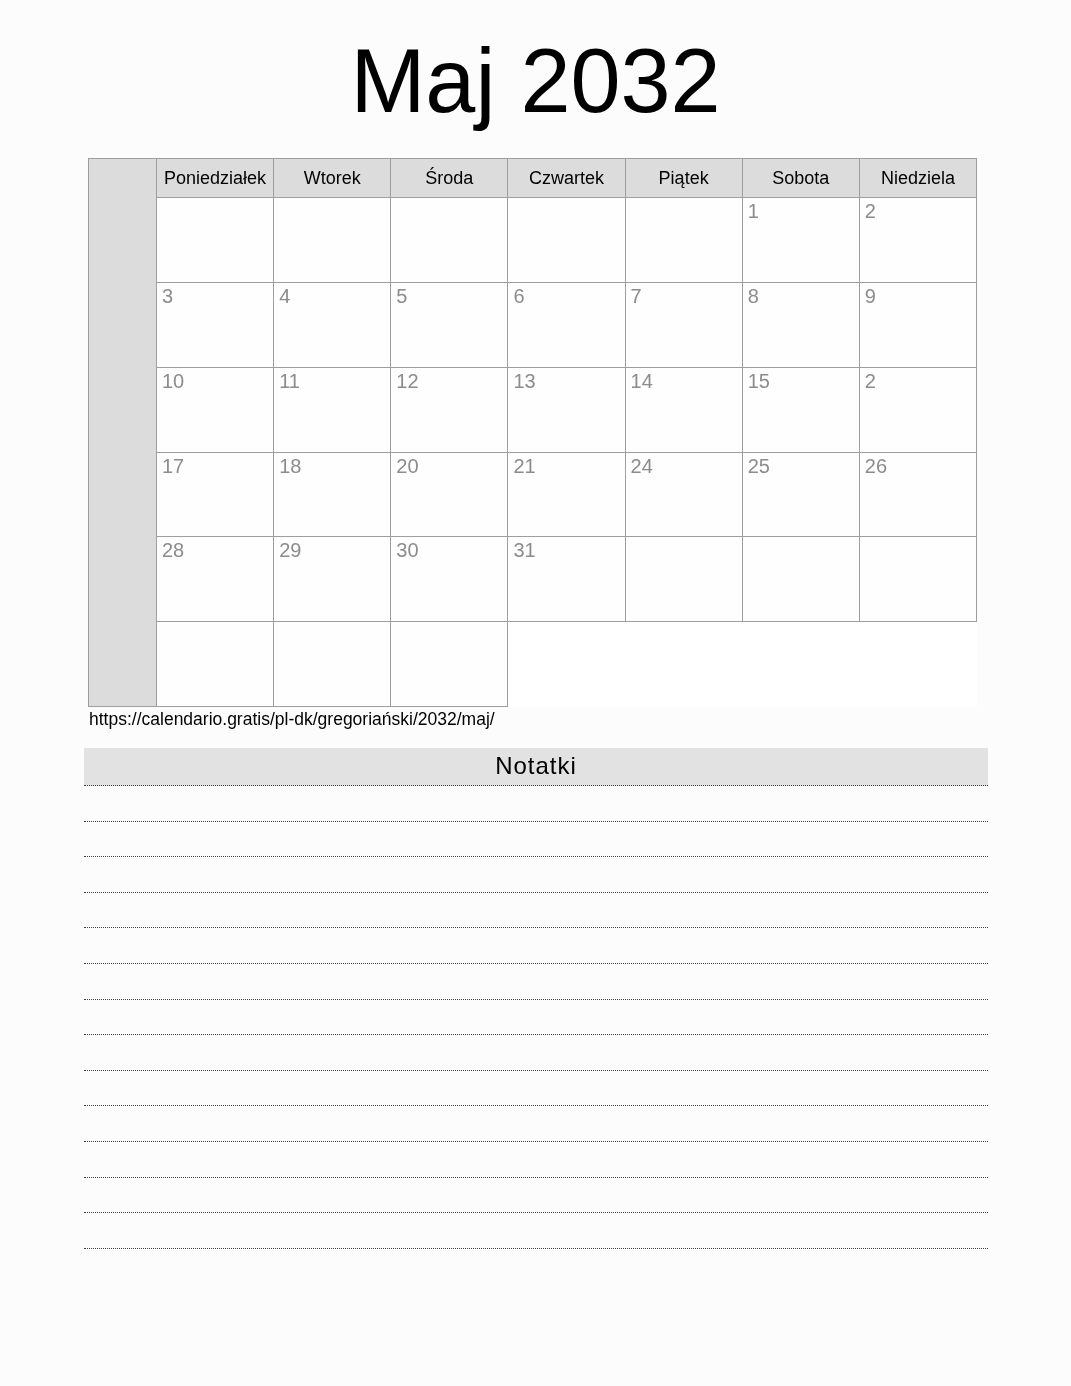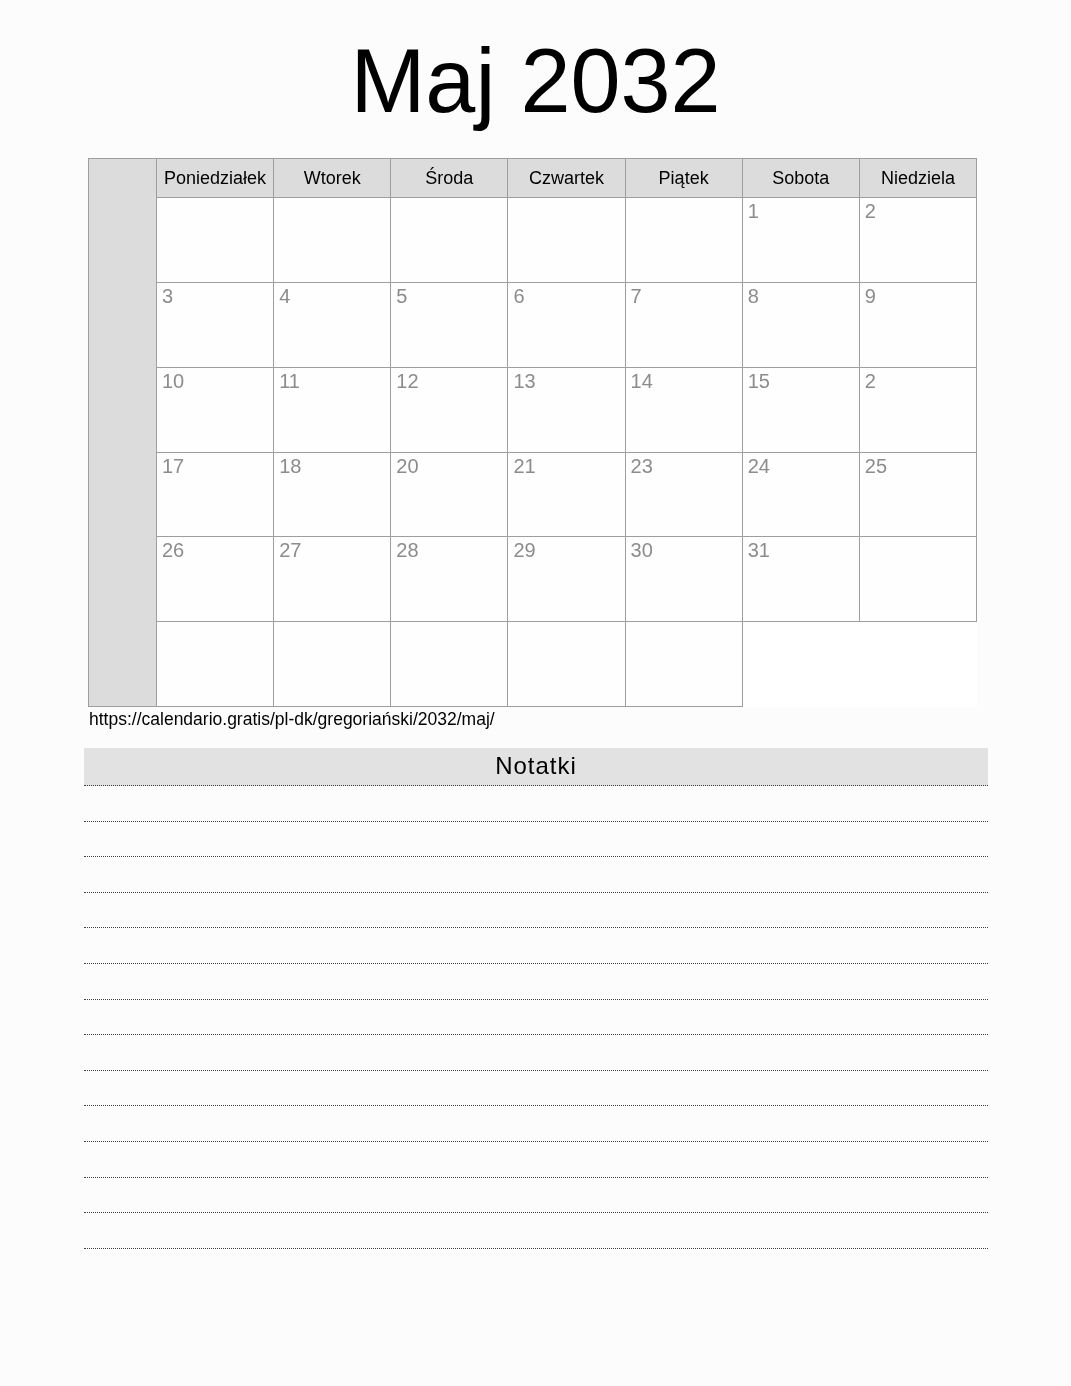--- a/index.html
+++ b/index.html
@@ -141,25 +141,23 @@
       <div class="cell day">11</div>
       <div class="cell day">12</div>
       <div class="cell day">13</div>
       <div class="cell day">14</div>
       <div class="cell day">15</div>
       <div class="cell day">2</div>
       <div class="cell day">17</div>
       <div class="cell day">18</div>
       <div class="cell day">20</div>
       <div class="cell day">21</div>
-      <div class="cell day">23</div>
       <div class="cell day">24</div>
       <div class="cell day">25</div>
       <div class="cell day">26</div>
-      <div class="cell day">27</div>
       <div class="cell day">28</div>
       <div class="cell day">29</div>
       <div class="cell day">30</div>
       <div class="cell day">31</div>
       <div class="cell day"></div>
       <div class="cell day"></div>
       <div class="cell day"></div>
       <div class="cell day"></div>
       <div class="cell day"></div>
       <div class="cell day"></div>

